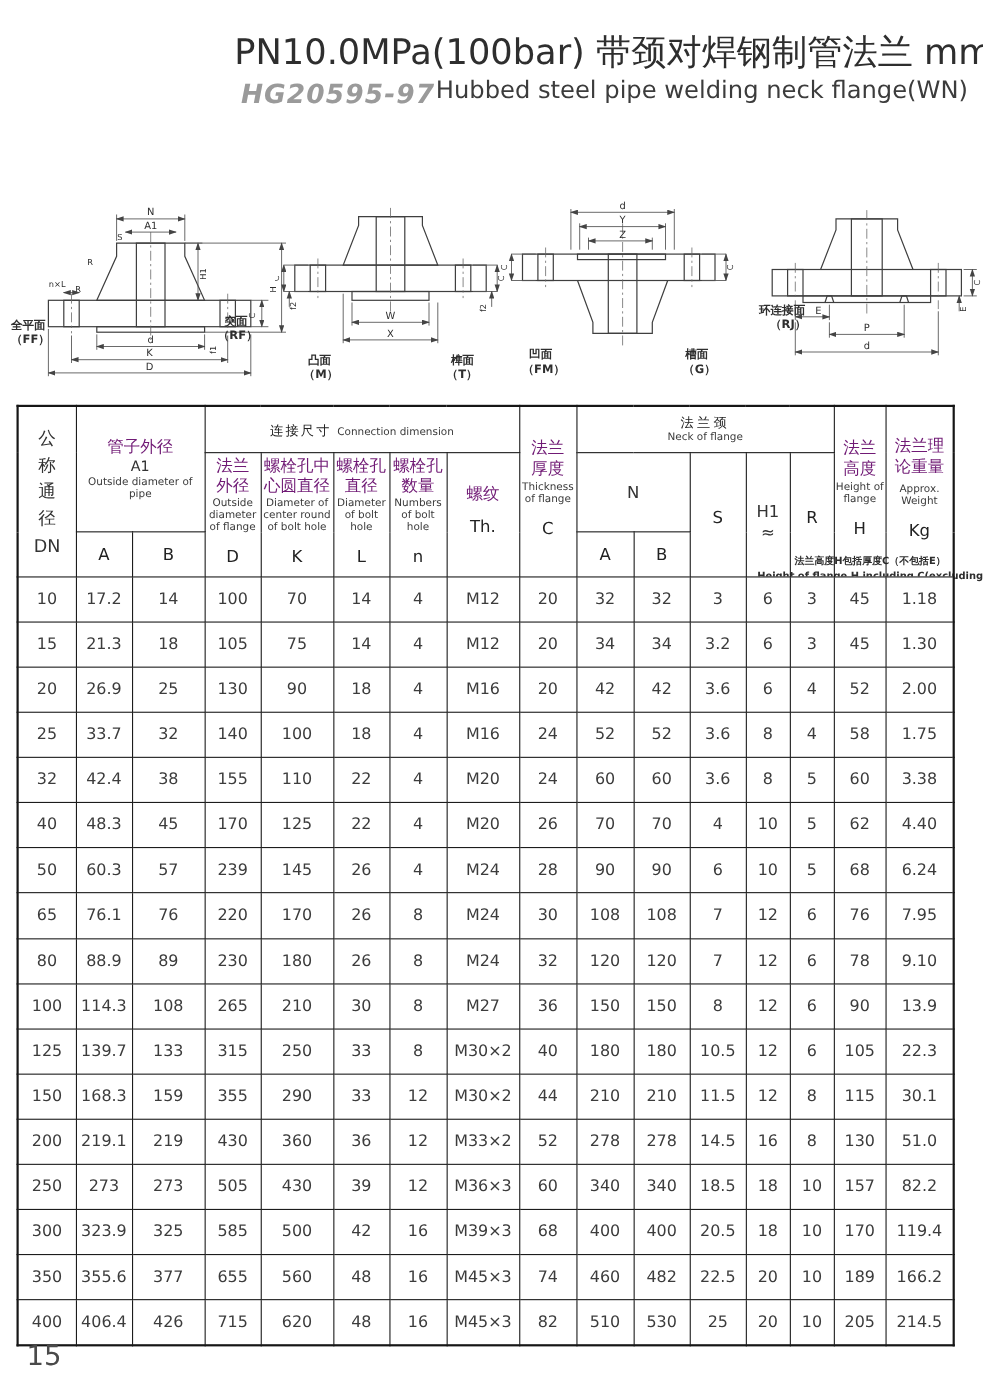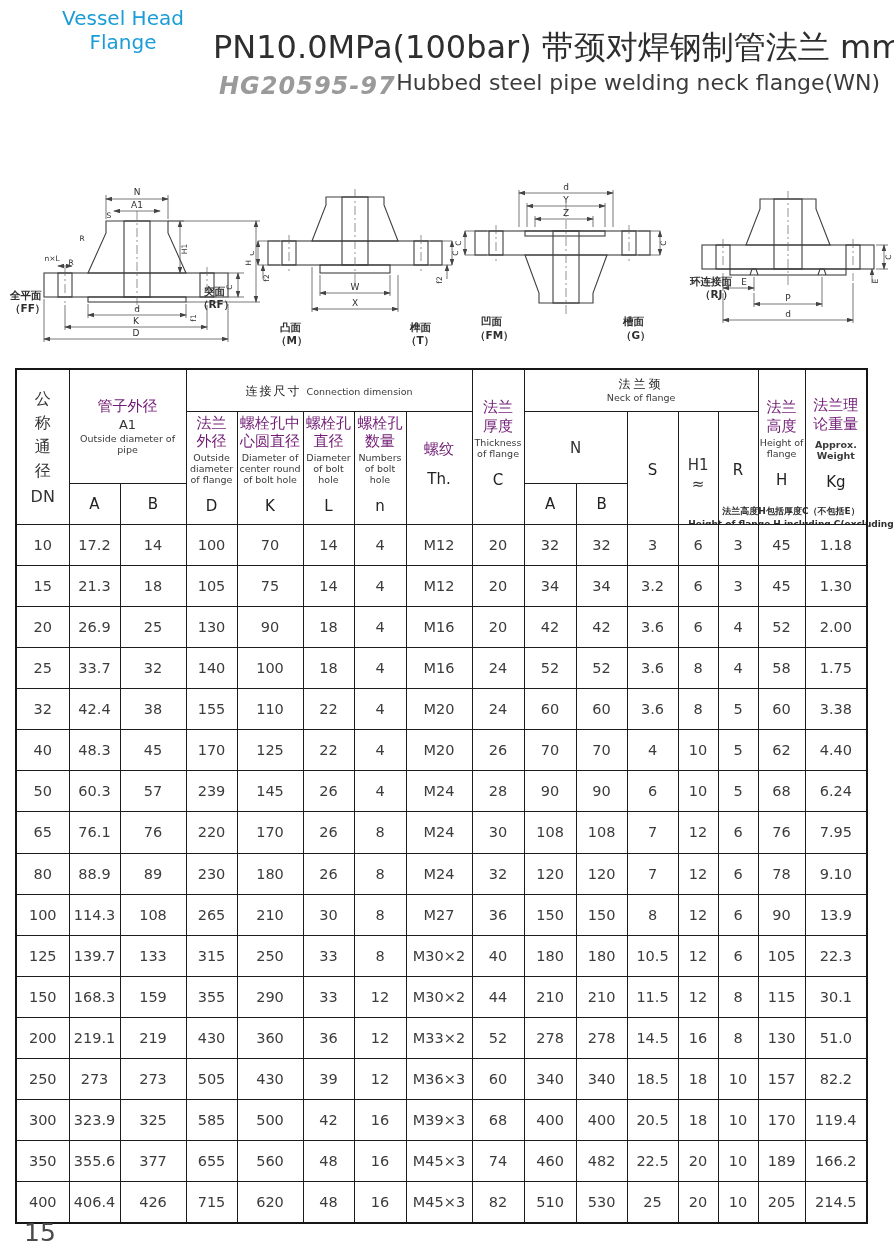--- a/index.html
+++ b/index.html
@@ -37,21 +37,20 @@
   .vdn{font-size:16px;margin-top:4px;}
   tbody td{height:40.1px;font-size:14.5px;color:#3c3c3c;background:#fff;}
   .lstack{display:flex;flex-direction:column;align-items:center;justify-content:flex-end;height:56px;padding-bottom:6px;line-height:1.3;font-size:15px;}
   
   .pagenum{position:absolute;left:24px;top:1218px;font-size:25px;color:#4a4a4a;}
 </style>
 </head>
 <body>
 
 <div class="logo" style="color:#1a9cd8;">
-  <div class="l2">Vessel Head Flange</div>
 </div>
 <div class="title-main">PN10.0MPa(100bar) 带颈对焊钢制管法兰  mm</div>
 <div class="std-code">HG20595-97</div>
 <div class="subtitle">Hubbed steel pipe welding neck flange(WN)</div>
 
 <div class="drawings">
 
   <svg style="left:8px;" width="256" height="162" viewBox="0 0 256 162">
     <defs>
       <pattern id="p1" patternUnits="userSpaceOnUse" width="6" height="6">
@@ -318,21 +317,21 @@
           <div class="en">Height of flange</div>
         </div>
             <div class="letter">H</div>
           </div>
       </th>
       <th rowspan="3">
         <div class="subhead">
             <div class="top">
           <div class="zh">法兰理
 论重量</div>
-          <div class="en" style="margin-top:6px;font-weight:bold;">Approx. Weight</div>
+          <div class="en" style="margin-top:6px;">Approx. Weight</div>
         </div>
             <div class="letter">Kg</div>
           </div>
       </th>
     </tr>
     <tr style="height:68px;">
       <th rowspan="2">
         <div class="subhead">
             <div class="top">
           <div class="zh">法兰

